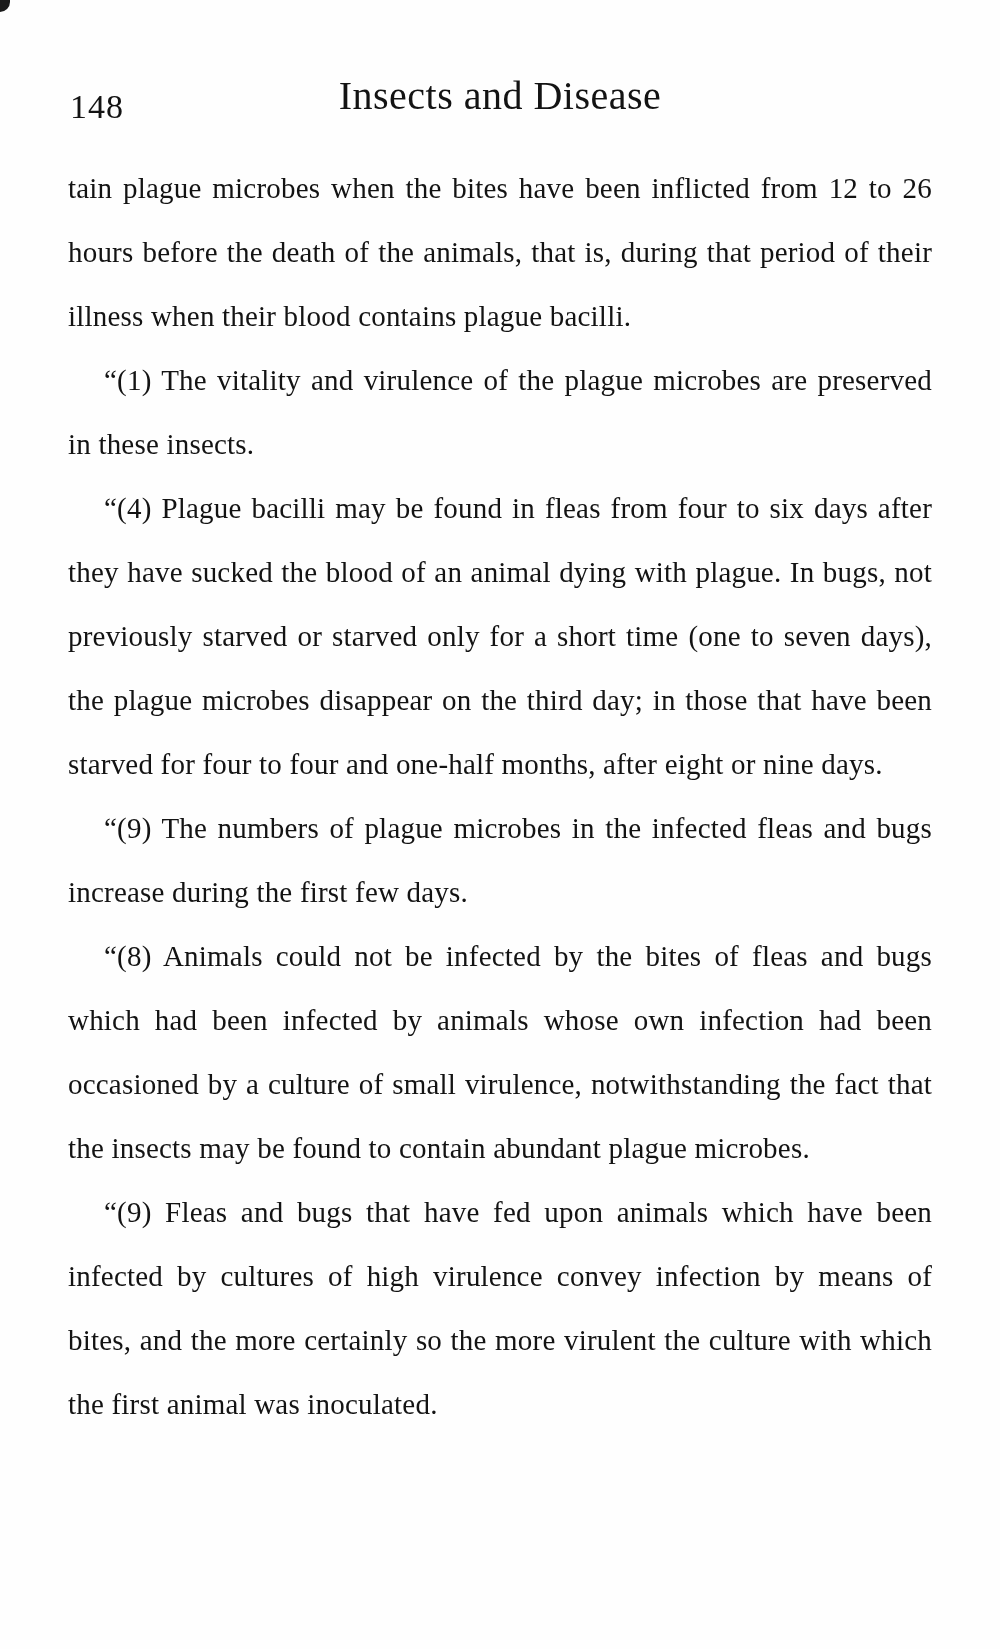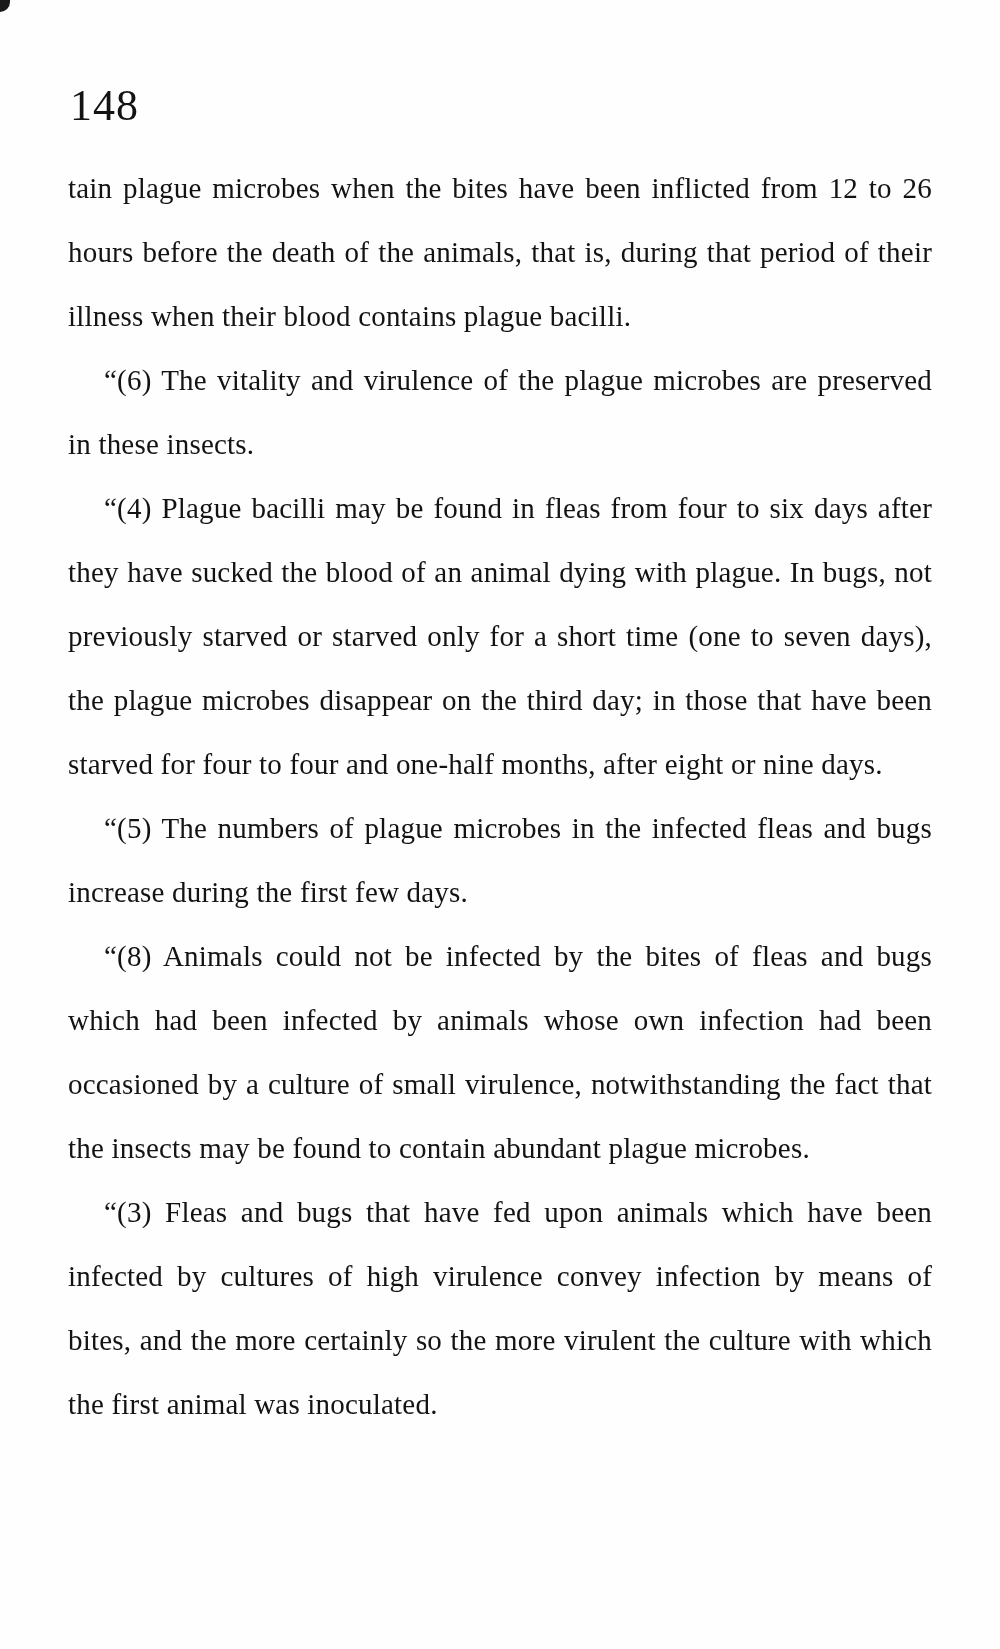--- a/index.html
+++ b/index.html
@@ -34,22 +34,22 @@
     width: 864px;
   }
   .page-header {
     position: relative;
     height: 56px;
     margin-bottom: 28px;
   }
   .page-number {
     position: absolute;
     left: 2px;
-    top: 8px;
-    font-size: 44px;
+    top: 16px;
+    font-size: 34px;
     letter-spacing: 1px;
   }
   .running-title {
     margin: 0;
     text-align: center;
     font-size: 40px;
     font-weight: 400;
     letter-spacing: 0.5px;
   }
   .body-text p {
@@ -67,25 +67,26 @@
 </head>
 <body>
 
 <div class="scan">
   <div class="artifact-corner"></div>
 
   <div class="page-inner">
 
     <header class="page-header">
       <span class="page-number">148</span>
+      <h1 class="running-title">Insects and Disease</h1>
     </header>
 
     <main class="body-text">
       <p class="no-indent">tain plague microbes when the bites have been inflicted from 12 to 26 hours before the death of the animals, that is, during that period of their illness when their blood contains plague bacilli.</p>
-      <p class="indent">“(6) The vitality and virulence of the plague microbes are preserved in these insects.</p>
+      <p class="indent">“(1) The vitality and virulence of the plague microbes are preserved in these insects.</p>
       <p class="indent">“(4) Plague bacilli may be found in fleas from four to six days after they have sucked the blood of an animal dying with plague.  In bugs, not previously starved or starved only for a short time (one to seven days), the plague microbes disappear on the third day; in those that have been starved for four to four and one-half months, after eight or nine days.</p>
-      <p class="indent">“(5) The numbers of plague microbes in the infected fleas and bugs increase during the first few days.</p>
+      <p class="indent">“(9) The numbers of plague microbes in the infected fleas and bugs increase during the first few days.</p>
       <p class="indent">“(8) Animals could not be infected by the bites of fleas and bugs which had been infected by animals whose own infection had been occasioned by a culture of small virulence, notwithstanding the fact that the insects may be found to contain abundant plague microbes.</p>
-      <p class="indent">“(3) Fleas and bugs that have fed upon animals which have been infected by cultures of high virulence convey infection by means of bites, and the more certainly so the more virulent the culture with which the first animal was inoculated.</p>
+      <p class="indent">“(9) Fleas and bugs that have fed upon animals which have been infected by cultures of high virulence convey infection by means of bites, and the more certainly so the more virulent the culture with which the first animal was inoculated.</p>
     </main>
 
   </div>
 </div>
 
 </body></html>

